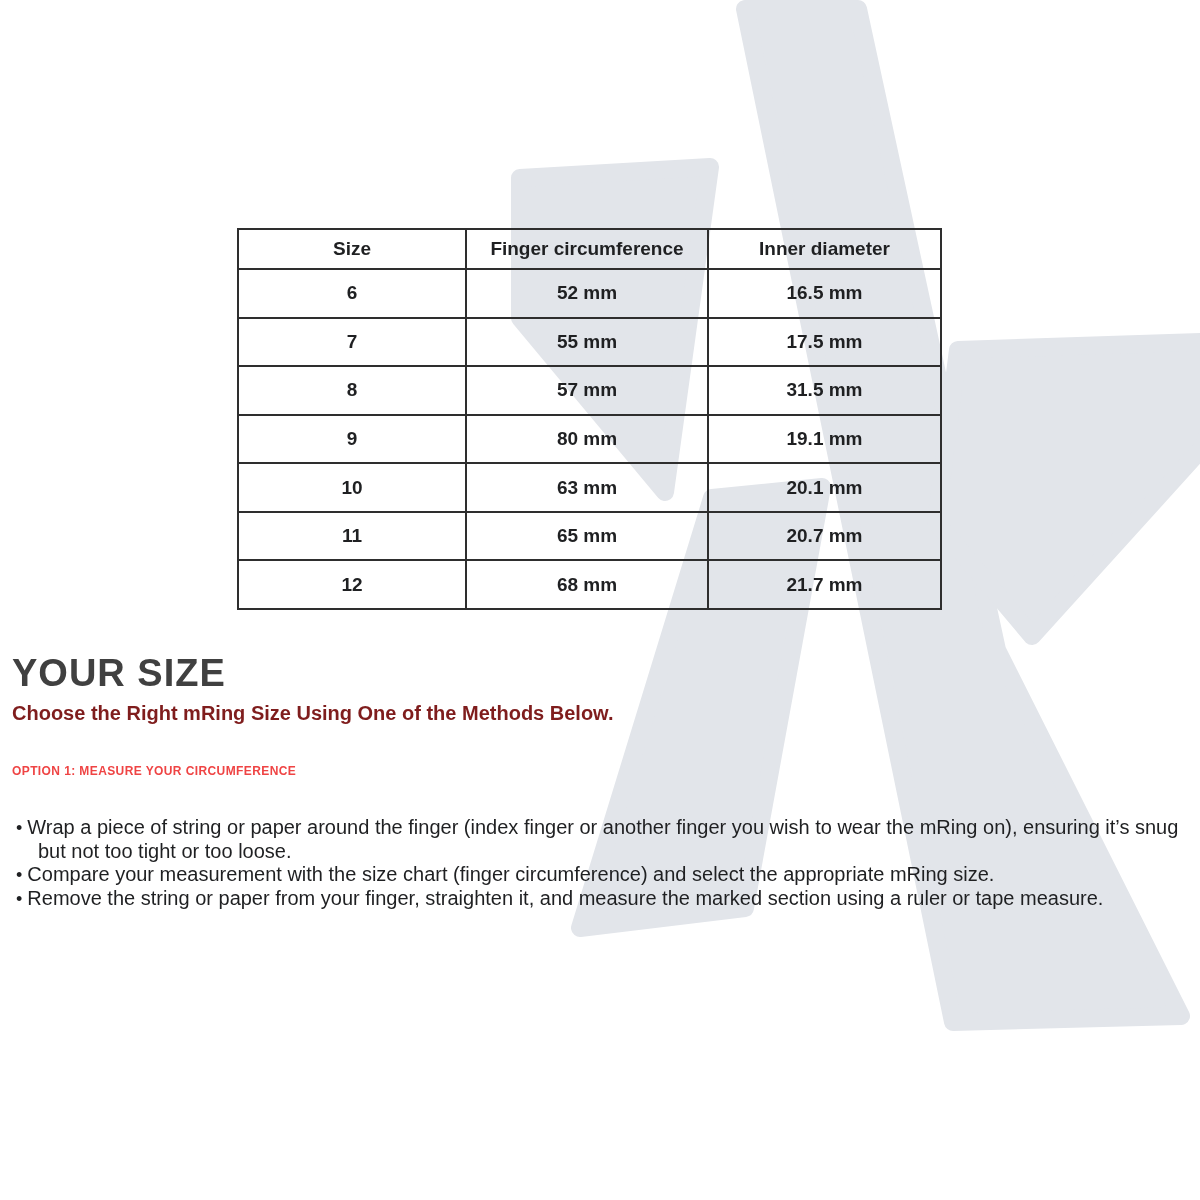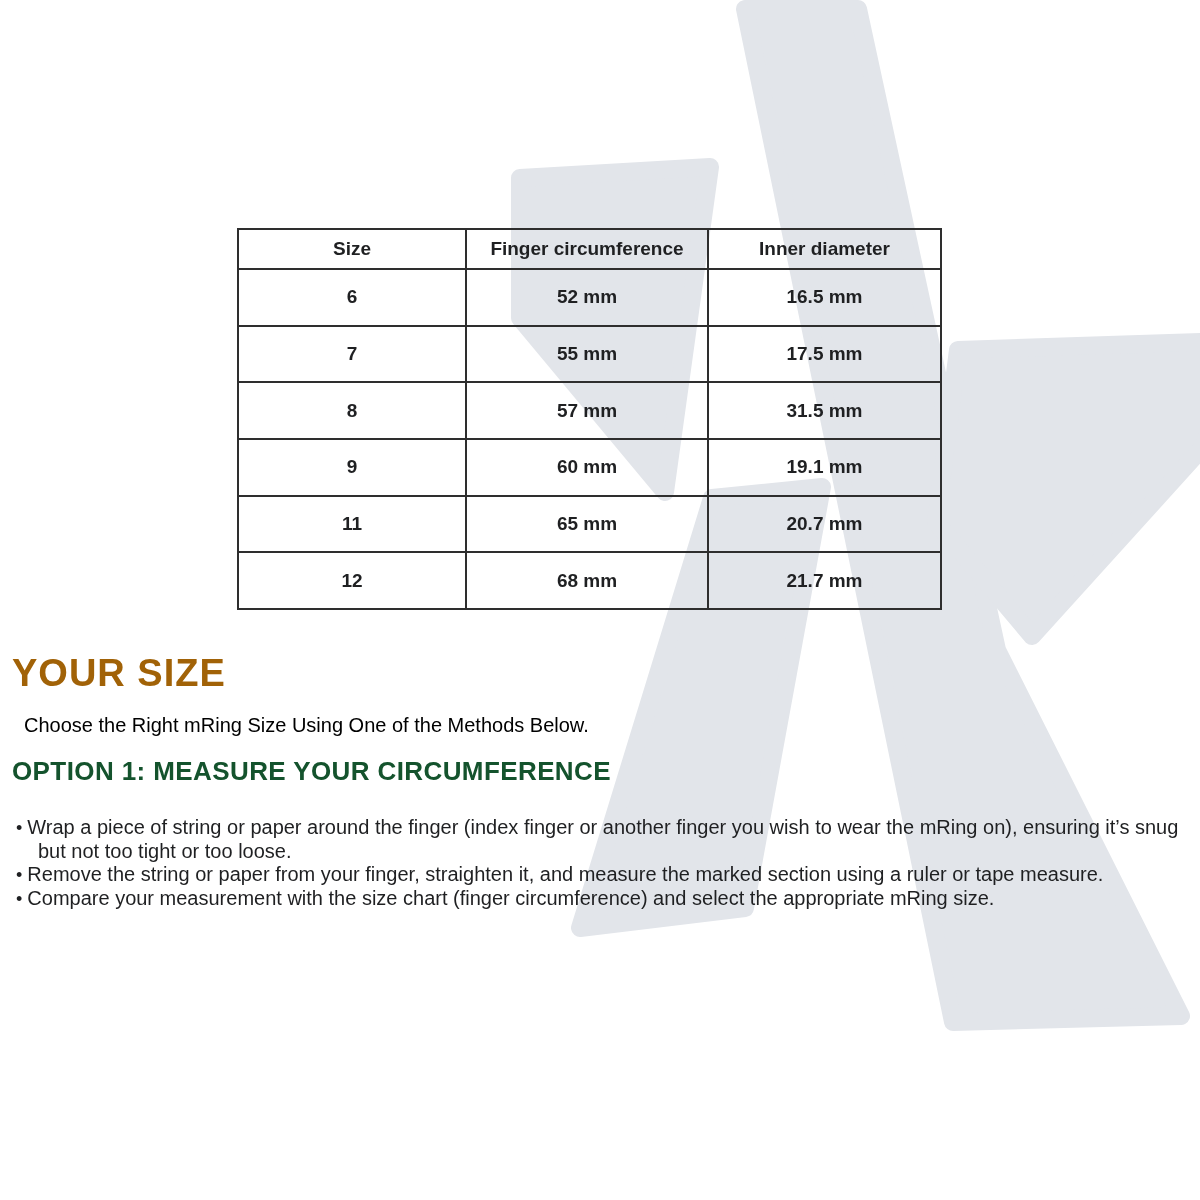--- a/index.html
+++ b/index.html
@@ -57,41 +57,41 @@
 
   
   .your-size-title {
     position: absolute;
     left: 12px;
     top: 652px;
     margin: 0;
     font-size: 38px;
     font-weight: 700;
     letter-spacing: 1px;
-    color: #a16207;
+    color: #404040;
   }
   .your-size-subtitle {
     position: absolute;
     left: 12px;
     top: 702px;
-    margin: 12px;
+    margin: 0;
     font-size: 20px;
-    font-weight: 400;
-    color: #000000;
+    font-weight: 700;
+    color: #7f1d1d;
   }
   .option-heading {
     position: absolute;
     left: 12px;
     top: 757px;
     margin: 0;
-    font-size: 26px;
+    font-size: 12px;
     font-weight: 700;
     line-height: 28px;
     letter-spacing: 0.4px;
-    color: #14532d;
+    color: #ef4444;
   }
   .bullet-list {
     position: absolute;
     left: 12px;
     top: 816px;
     width: 1178px;
     margin: 0;
     padding: 0;
     list-style: none;
     font-size: 20px;
@@ -152,22 +152,27 @@
             <td>55 mm</td>
             <td>17.5 mm</td>
           </tr>
           <tr>
             <td>8</td>
             <td>57 mm</td>
             <td>31.5 mm</td>
           </tr>
           <tr>
             <td>9</td>
-            <td>60 mm</td>
+            <td>80 mm</td>
             <td>19.1 mm</td>
+          </tr>
+          <tr>
+            <td>10</td>
+            <td>63 mm</td>
+            <td>20.1 mm</td>
           </tr>
           <tr>
             <td>11</td>
             <td>65 mm</td>
             <td>20.7 mm</td>
           </tr>
           <tr>
             <td>12</td>
             <td>68 mm</td>
             <td>21.7 mm</td>
@@ -178,17 +183,17 @@
 
   <h1 class="your-size-title">YOUR SIZE</h1>
   <p class="your-size-subtitle">Choose the Right mRing Size Using One of the Methods Below.</p>
 
   <h2 class="option-heading">
     <span>OPTION 1: MEASURE YOUR CIRCUMFERENCE</span><br>
   </h2>
 
   <ul class="bullet-list">
     <li>Wrap a piece of string or paper around the finger (index finger or another finger you wish to wear the mRing on), ensuring it’s snug but not too tight or too loose.</li>
+    <li>Compare your measurement with the size chart (finger circumference) and select the appropriate mRing size.</li>
     <li>Remove the string or paper from your finger, straighten it, and measure the marked section using a ruler or tape measure.</li>
-    <li>Compare your measurement with the size chart (finger circumference) and select the appropriate mRing size.</li>
   </ul>
 
 </div>
 
 </body></html>

